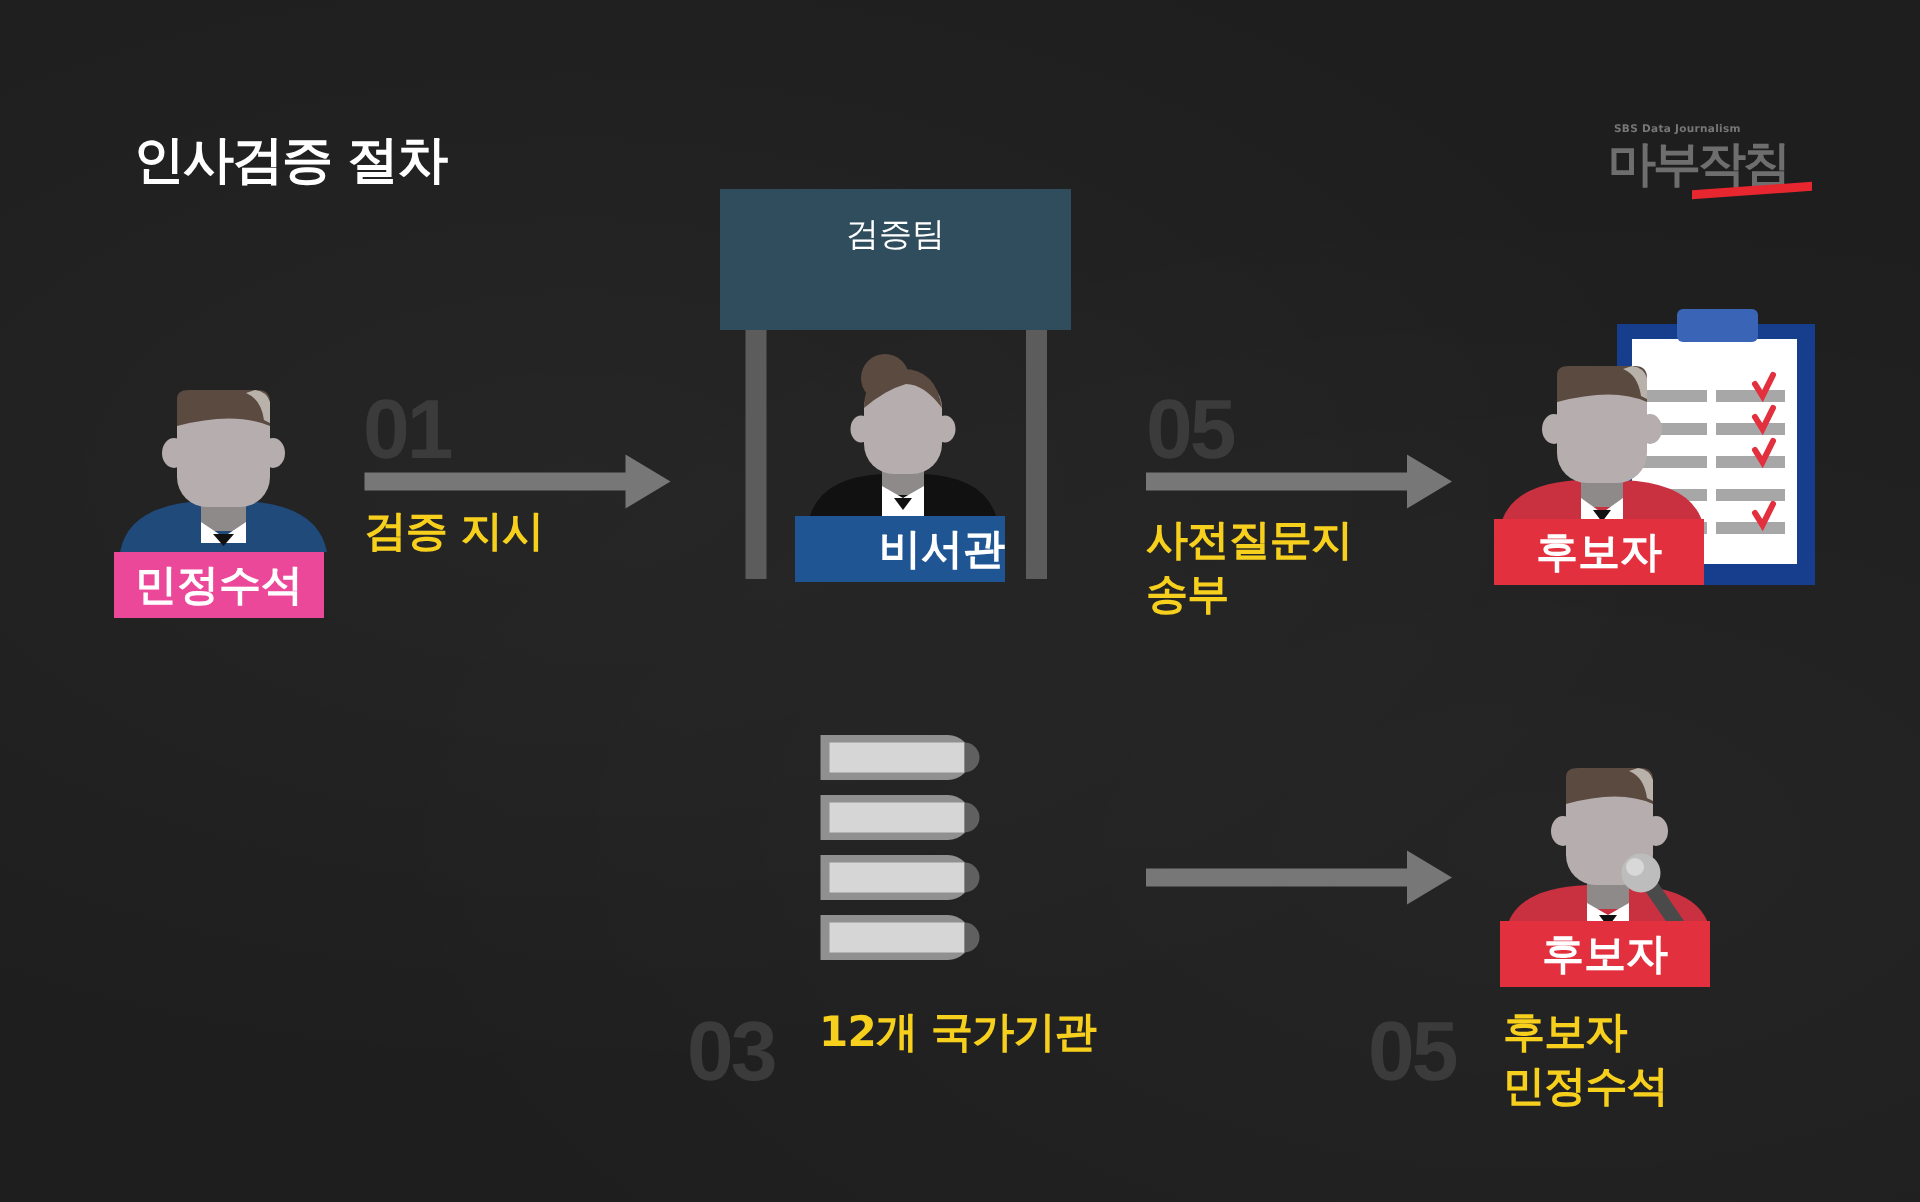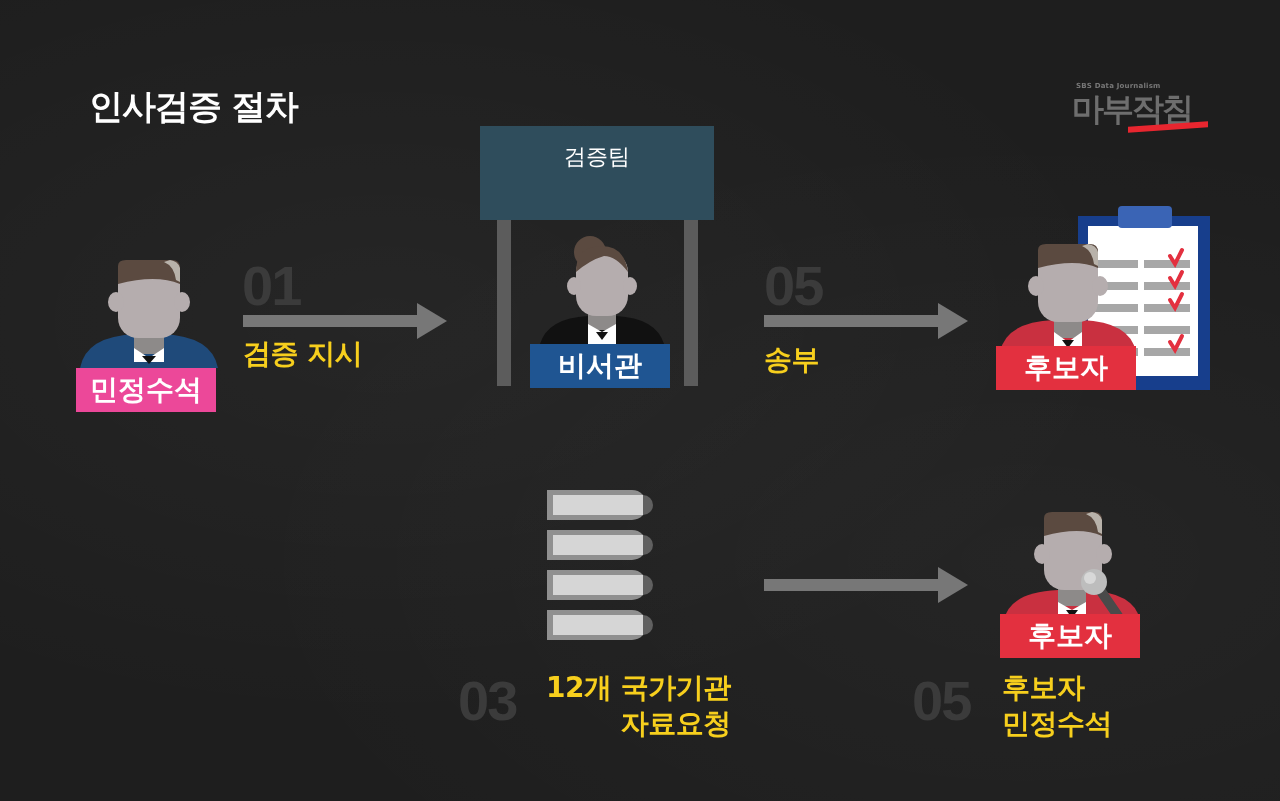--- a/index.html
+++ b/index.html
@@ -27,21 +27,21 @@
   }
   .yellow { color: #f7cf1d; font-weight: bold; font-size: 28px; line-height: 36px; letter-spacing: -0.5px; }
 
   .arrow { height: 36px; }
   .arrow .shaft { position:absolute; left:0; top: 12px; height: 12px; background:#777; }
   .arrow .head { position:absolute; top:0; width:0; height:0; border-top:18px solid transparent; border-bottom:18px solid transparent; border-left:30px solid #777; }
 
   .badge { color:#fff; font-weight:bold; font-size:28px; text-align:center; line-height:44px; height:44px; }
   .badge.blue { background:#ec4899; }
   .badge.red { background:#e3303f; }
-  .badge.blue2 { background:#1f5592; }
+  .badge.blue2 { background:#1f5592;text-align:right; }
 
   .sign { left: 480px; top: 126px; width: 234px; height: 94px; background:#2f4d5c; color:#fff; text-align:center; font-size:22px; line-height: 32px; padding-top: 15px; }
   .post { width: 14px; background:#5c5c5c; }
 
   .books .book { position:absolute; left:0; width:118px; height:30px; }
   .books .cover { position:absolute; left:0; top:0; width:100px; height:30px; background:#909090; border-radius:0 15px 15px 0; }
   .books .pages { position:absolute; left:6px; top:5px; width:90px; height:20px; background:#d6d6d6; }
   .books .spine { position:absolute; left:96px; top:5px; width:10px; height:20px; background:#606060; border-radius:0 10px 10px 0; }
 </style>
 </head>
@@ -96,20 +96,21 @@
   </svg>
   <div class="abs badge blue2" style="left:-2px;top:112px;width:140px;">비서관</div>
 </div>
 
 <div class="abs step-num" style="left:764px;top:253px;">05</div>
 <div class="abs arrow" style="left:764px;top:303px;width:204px;">
   <div class="shaft" style="width:176px;"></div>
     <div class="head" style="left:174px;"></div>
 </div>
 <div class="abs yellow" style="left:764px;top:342px;">
+  <div>사전질문지</div>
   <div>송부</div>
 </div>
 
 <div class="abs" style="left:1078px;top:206px;width:134px;height:184px;">
   <svg width="134" height="184" viewBox="0 0 134 184">
     <rect x="0" y="10" width="132" height="174" fill="#173e8c"></rect>
     <rect x="10" y="20" width="110" height="150" fill="#fff"></rect>
     <rect x="40" y="0" width="54" height="22" rx="4" fill="#3a64b5"></rect>
     <g fill="#a7a7a7">
       <rect x="16" y="54" width="44" height="8"></rect>
@@ -166,21 +167,20 @@
   <div class="book" style="top:120px;">
       <div class="cover"></div>
       <div class="pages"></div>
       <div class="spine"></div>
     </div>
 </div>
 
 <div class="abs step-num" style="left:458px;top:668px;">03</div>
 <div class="abs yellow" style="left:546px;top:670px;text-align:right;">
   <div>12개 국가기관</div>
-  <div>자료요청</div>
 </div>
 
 <div class="abs arrow" style="left:764px;top:567px;width:204px;">
   <div class="shaft" style="width:176px;"></div>
     <div class="head" style="left:174px;"></div>
 </div>
 
 <div class="abs" style="left:1000px;top:510px;width:144px;height:150px;">
   <svg width="144" height="110" viewBox="0 0 144 110" style="position:absolute;left:0;top:0;">
     <path d="M4 110 Q10 82 58 80 L86 80 Q134 82 140 110 Z" fill="#c93040"></path>

